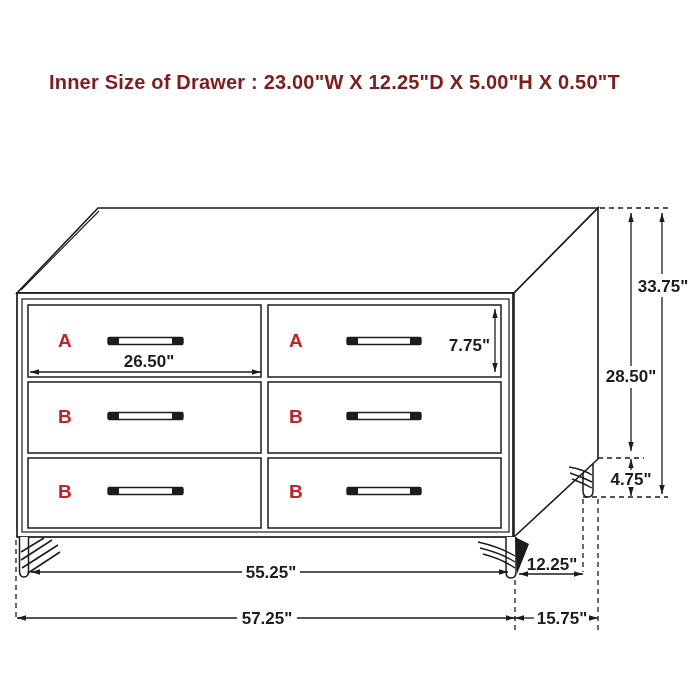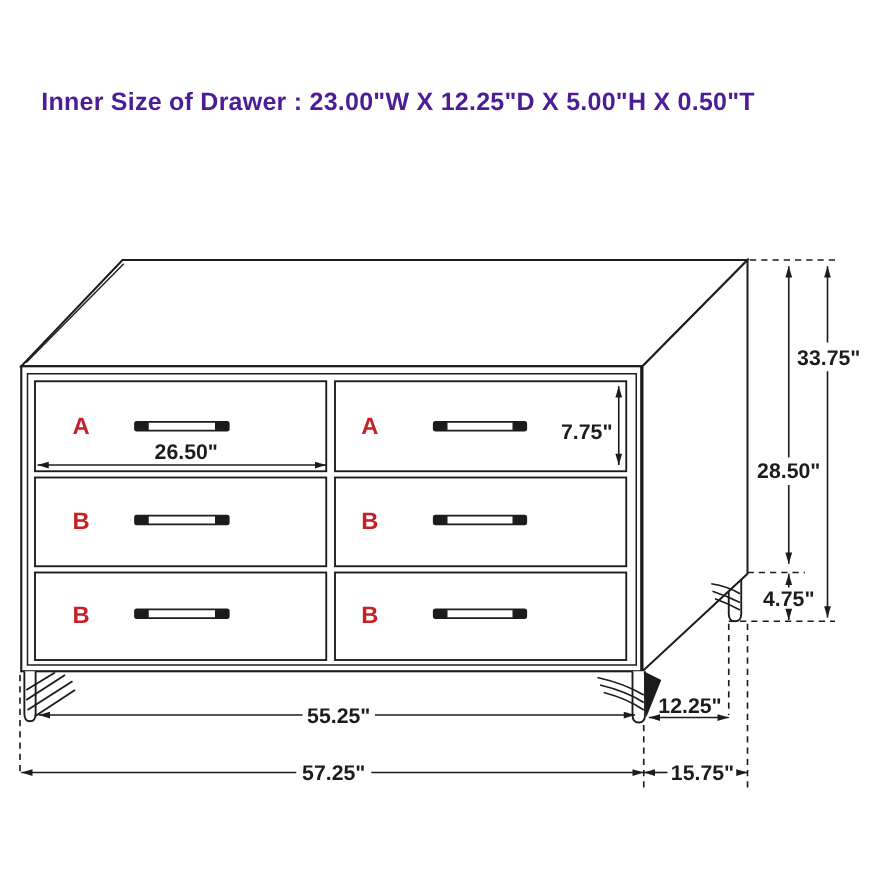--- a/index.html
+++ b/index.html
@@ -1,22 +1,22 @@
 <!DOCTYPE html>
 <html><head>
 <meta charset="utf-8">
 <style>
   html,body{margin:0;padding:0;background:#ffffff;}
   #stage{
     position:relative;width:700px;height:700px;background:#ffffff;
     font-family:"Liberation Sans", sans-serif;overflow:hidden;
   }
   .title{
-    position:absolute;left:33px;top:71px;
-    font-size:20px;font-weight:bold;color:#4c1d95;letter-spacing:0.2px;
+    position:absolute;left:49px;top:71px;
+    font-size:20px;font-weight:bold;color:#7f1d1d;letter-spacing:0.2px;
     white-space:nowrap;
     text-align:right;
   }
   svg text{font-family:"Liberation Sans", sans-serif;}
   .dim-label{font-size:17px;font-weight:bold;fill:#1c1c1c;}
   .red-letter{font-size:19px;font-weight:bold;fill:#c62127;}
   .ln{stroke:#1c1c1c;fill:none;}
   .face{fill:#ffffff;stroke:#1c1c1c;}
   .arrow{fill:#1c1c1c;stroke:none;}
   .dash{stroke:#1c1c1c;fill:none;stroke-dasharray:5 4;stroke-width:1.3;}

